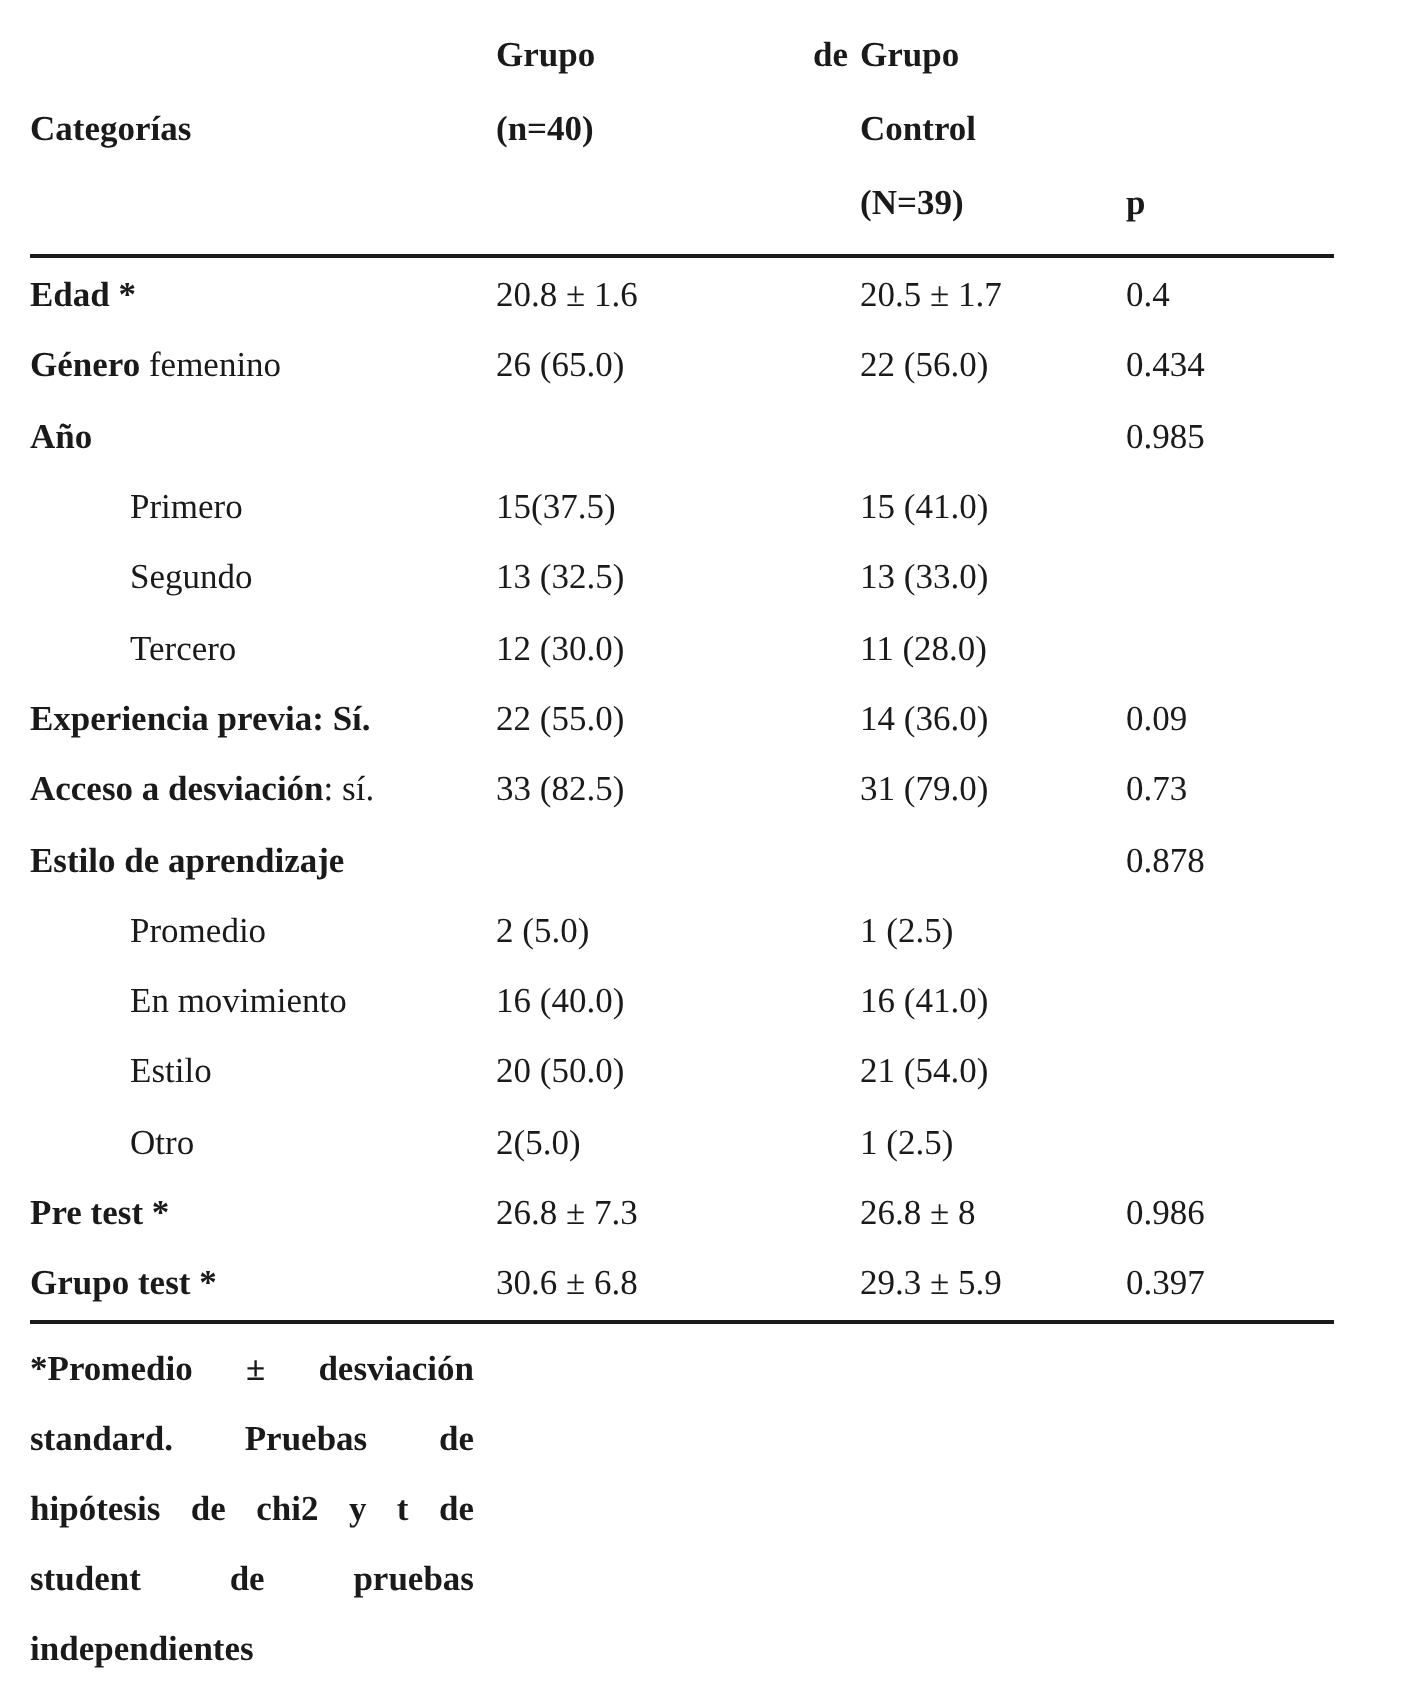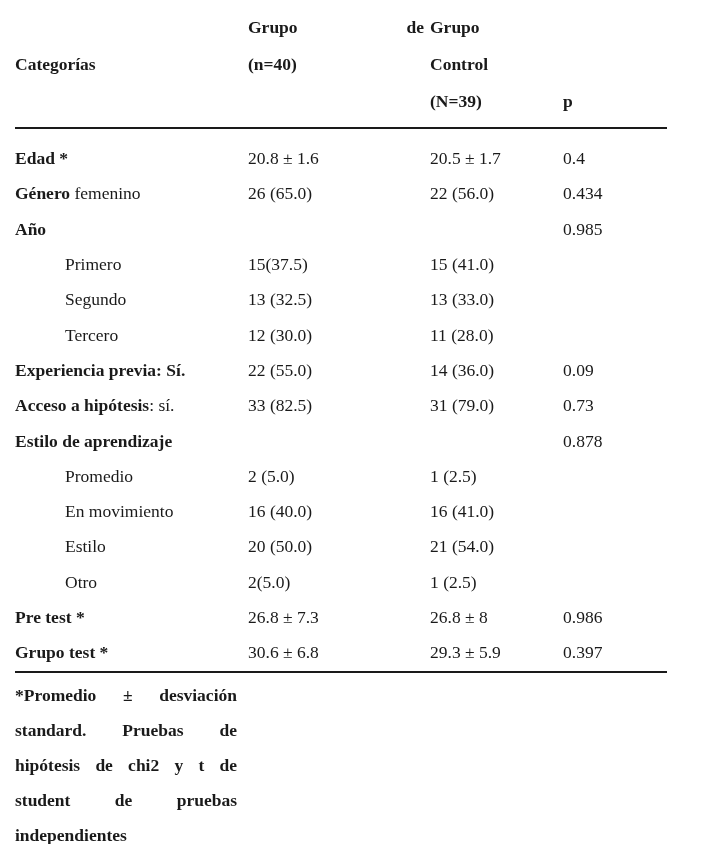--- a/index.html
+++ b/index.html
@@ -32,21 +32,21 @@
   .th-cat { align-self: center; }
   .h-line1 {
     display: flex;
     justify-content: space-between;
     padding-right: 6px;
   }
   .th-p { align-self: end; }
   
   .tbody {
     border-bottom: 2px solid #1a1a1a;
-    padding: 12px 0 1px;
+    padding: 1px 0 1px;
   }
   .trow {
     display: grid;
     grid-template-columns: 233px 182px 133px 104px;
     height: 35.3px;
     align-items: center;
   }
   .cat-bold { font-weight: bold; }
   .cat-cell.indent { padding-left: 50px; }
   
@@ -126,21 +126,21 @@
       </div>
 
       <div class="trow">
         <div class="cat-cell"><span class="cat-bold">Experiencia previa: Sí.</span><span></span></div>
         <div>22 (55.0)</div>
         <div>14 (36.0)</div>
         <div>0.09</div>
       </div>
 
       <div class="trow">
-        <div class="cat-cell"><span class="cat-bold">Acceso a hipótesis</span><span>: sí.</span></div>
+        <div class="cat-cell"><span class="cat-bold">Acceso a desviación</span><span>: sí.</span></div>
         <div>33 (82.5)</div>
         <div>31 (79.0)</div>
         <div>0.73</div>
       </div>
 
       <div class="trow">
         <div class="cat-cell"><span class="cat-bold">Estilo de aprendizaje</span><span></span></div>
         <div></div>
         <div></div>
         <div>0.878</div>

